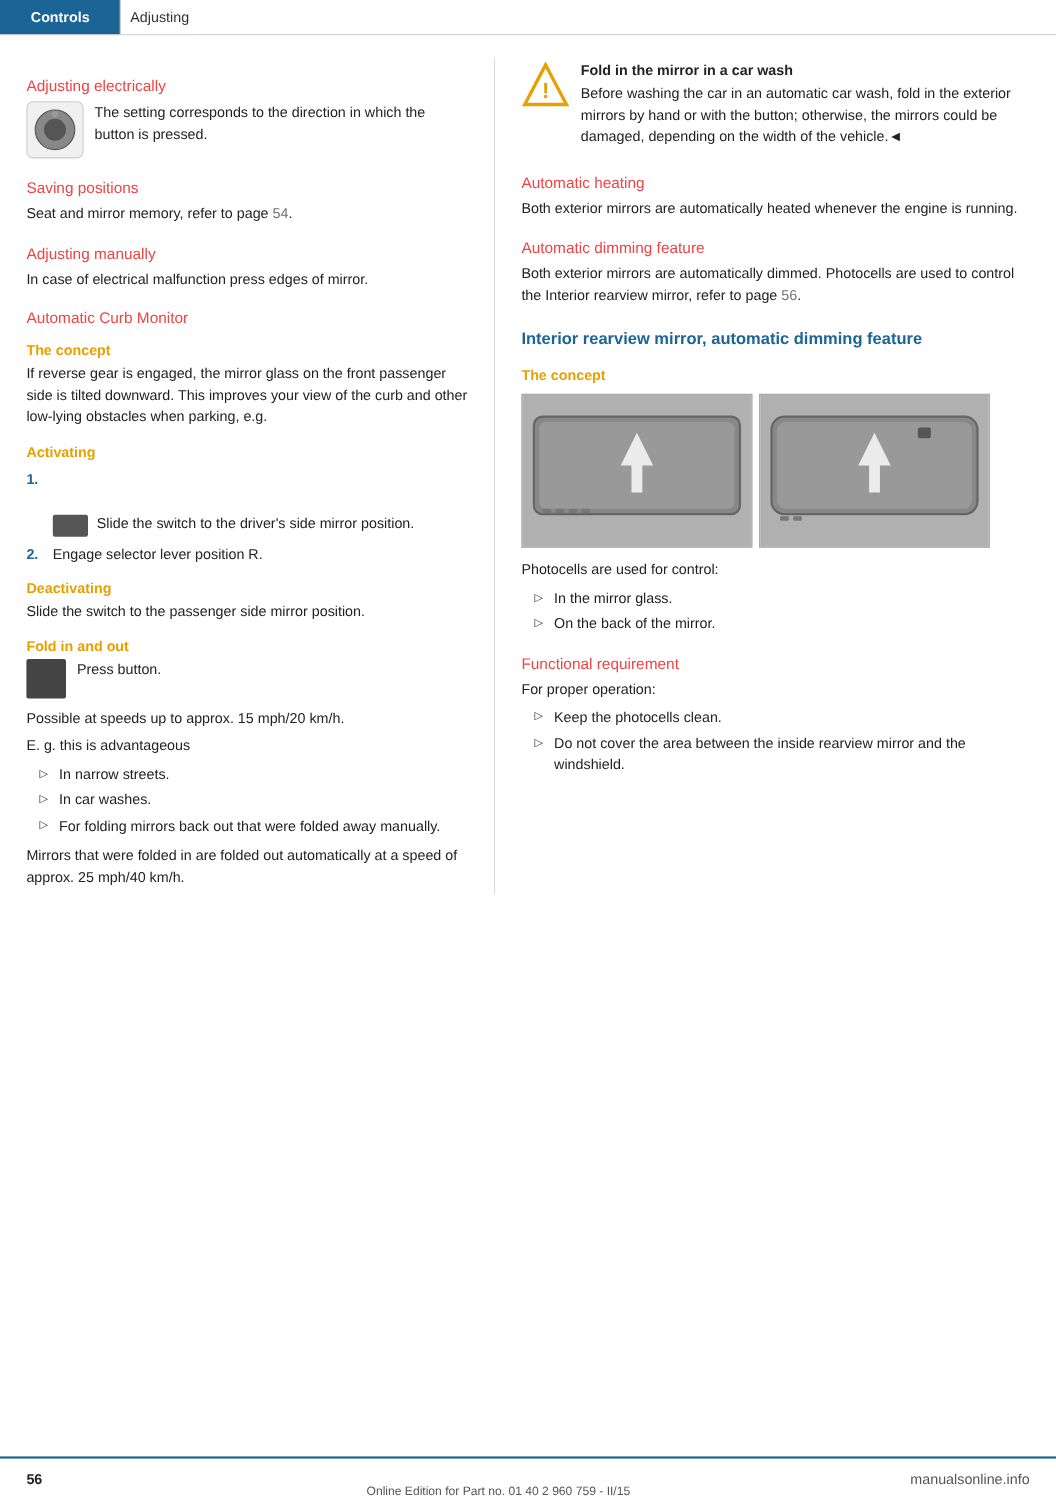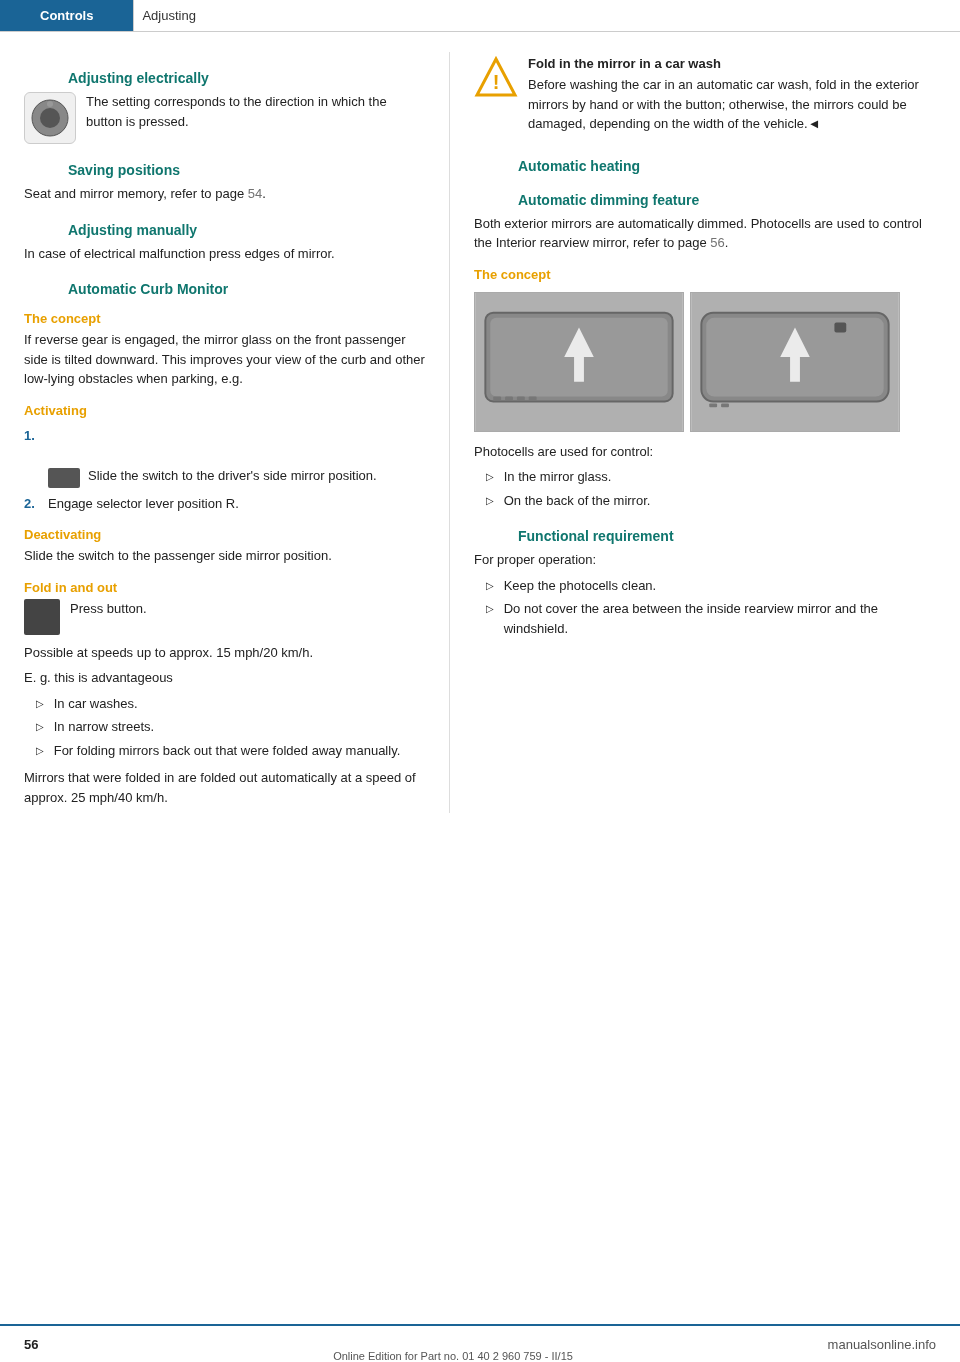--- a/index.html
+++ b/index.html
@@ -15,21 +15,21 @@
 
     
     .header {
       display: flex;
       height: 32px;
       border-bottom: 1px solid #ccc;
     }
     .header-controls {
       background: #1a6496;
       color: #fff;
-      padding: 0 40px;
+      padding: 0 28px;
       display: flex;
       align-items: center;
       font-size: 13px;
       font-weight: bold;
     }
     .header-adjusting {
       background: #fff;
       color: #333;
       padding: 0 8px;
       display: flex;
@@ -48,26 +48,25 @@
       padding: 0 24px;
       border-right: 1px solid #ddd;
     }
     .right-col {
       width: 510px;
       padding: 0 24px;
     }
 
     
     .section-title {
-      color: #0f766e;
+      color: #ef4444;
       font-size: 14px;
-      font-weight: bold;
+      font-weight: normal;
       margin-top: 18px;
       margin-bottom: 6px;
-      margin-left: 44px;
     }
     .sub-title {
       color: #e8a000;
       font-size: 13px;
       font-weight: bold;
       margin-top: 14px;
       margin-bottom: 4px;
     }
     .body-text {
       font-size: 13px;
@@ -282,24 +281,24 @@
 
     <div class="sub-title">Fold in and out</div>
     <div class="icon-row">
       <div class="icon-box-small"></div>
       <div class="body-text">Press button.</div>
     </div>
     <div class="body-text">Possible at speeds up to approx. 15 mph/20 km/h.</div>
     <div class="body-text">E. g. this is advantageous</div>
     <ul class="bullet-list">
       <li>
+          <span>In narrow streets.</span>
+        </li>
+      <li>
           <span>In car washes.</span>
-        </li>
-      <li>
-          <span>In narrow streets.</span>
         </li>
       <li>
           <span>For folding mirrors back out that were folded away manually.</span>
         </li>
     </ul>
     <div class="body-text">Mirrors that were folded in are folded out automatically at a speed of approx. 25 mph/40 km/h.</div>
 
   </div>
 
   <div class="right-col">
@@ -309,26 +308,28 @@
         <polygon points="22,3 41,39 3,39" fill="#fff" stroke="#e8a000" stroke-width="3"></polygon>
         <text x="22" y="33" text-anchor="middle" font-size="20" font-weight="bold" fill="#e8a000">!</text>
       </svg>
       <div>
         <div style="font-weight:bold; font-size:13px; margin-bottom:4px;">Fold in the mirror in a car wash</div>
         <div class="body-text">Before washing the car in an automatic car wash, fold in the exterior mirrors by hand or with the button; otherwise, the mirrors could be damaged, depending on the width of the vehicle.◄</div>
       </div>
     </div>
 
     <div class="section-title">Automatic heating</div>
+    <div class="body-text">Both exterior mirrors are automatically heated whenever the engine is running.</div>
 
     <div class="section-title">Automatic dimming feature</div>
     <div class="body-text">
       <span>Both exterior mirrors are automatically dimmed. Photocells are used to control the Interior rearview mirror, refer to page </span><a class="link-text">56</a><span>.</span>
     </div>
 
+    <div class="big-section-title">Interior rearview mirror, automatic dimming feature</div>
 
     <div class="sub-title">The concept</div>
 
     <div class="mirror-images">
       <div class="mirror-img">
         <svg viewBox="0 0 210 140" xmlns="http://www.w3.org/2000/svg">
           <rect width="210" height="140" fill="#b0b0b0"></rect>
 
           <rect x="10" y="20" width="190" height="90" rx="8" fill="#888" stroke="#666" stroke-width="2"></rect>
           <rect x="15" y="25" width="180" height="80" rx="6" fill="#999"></rect>

